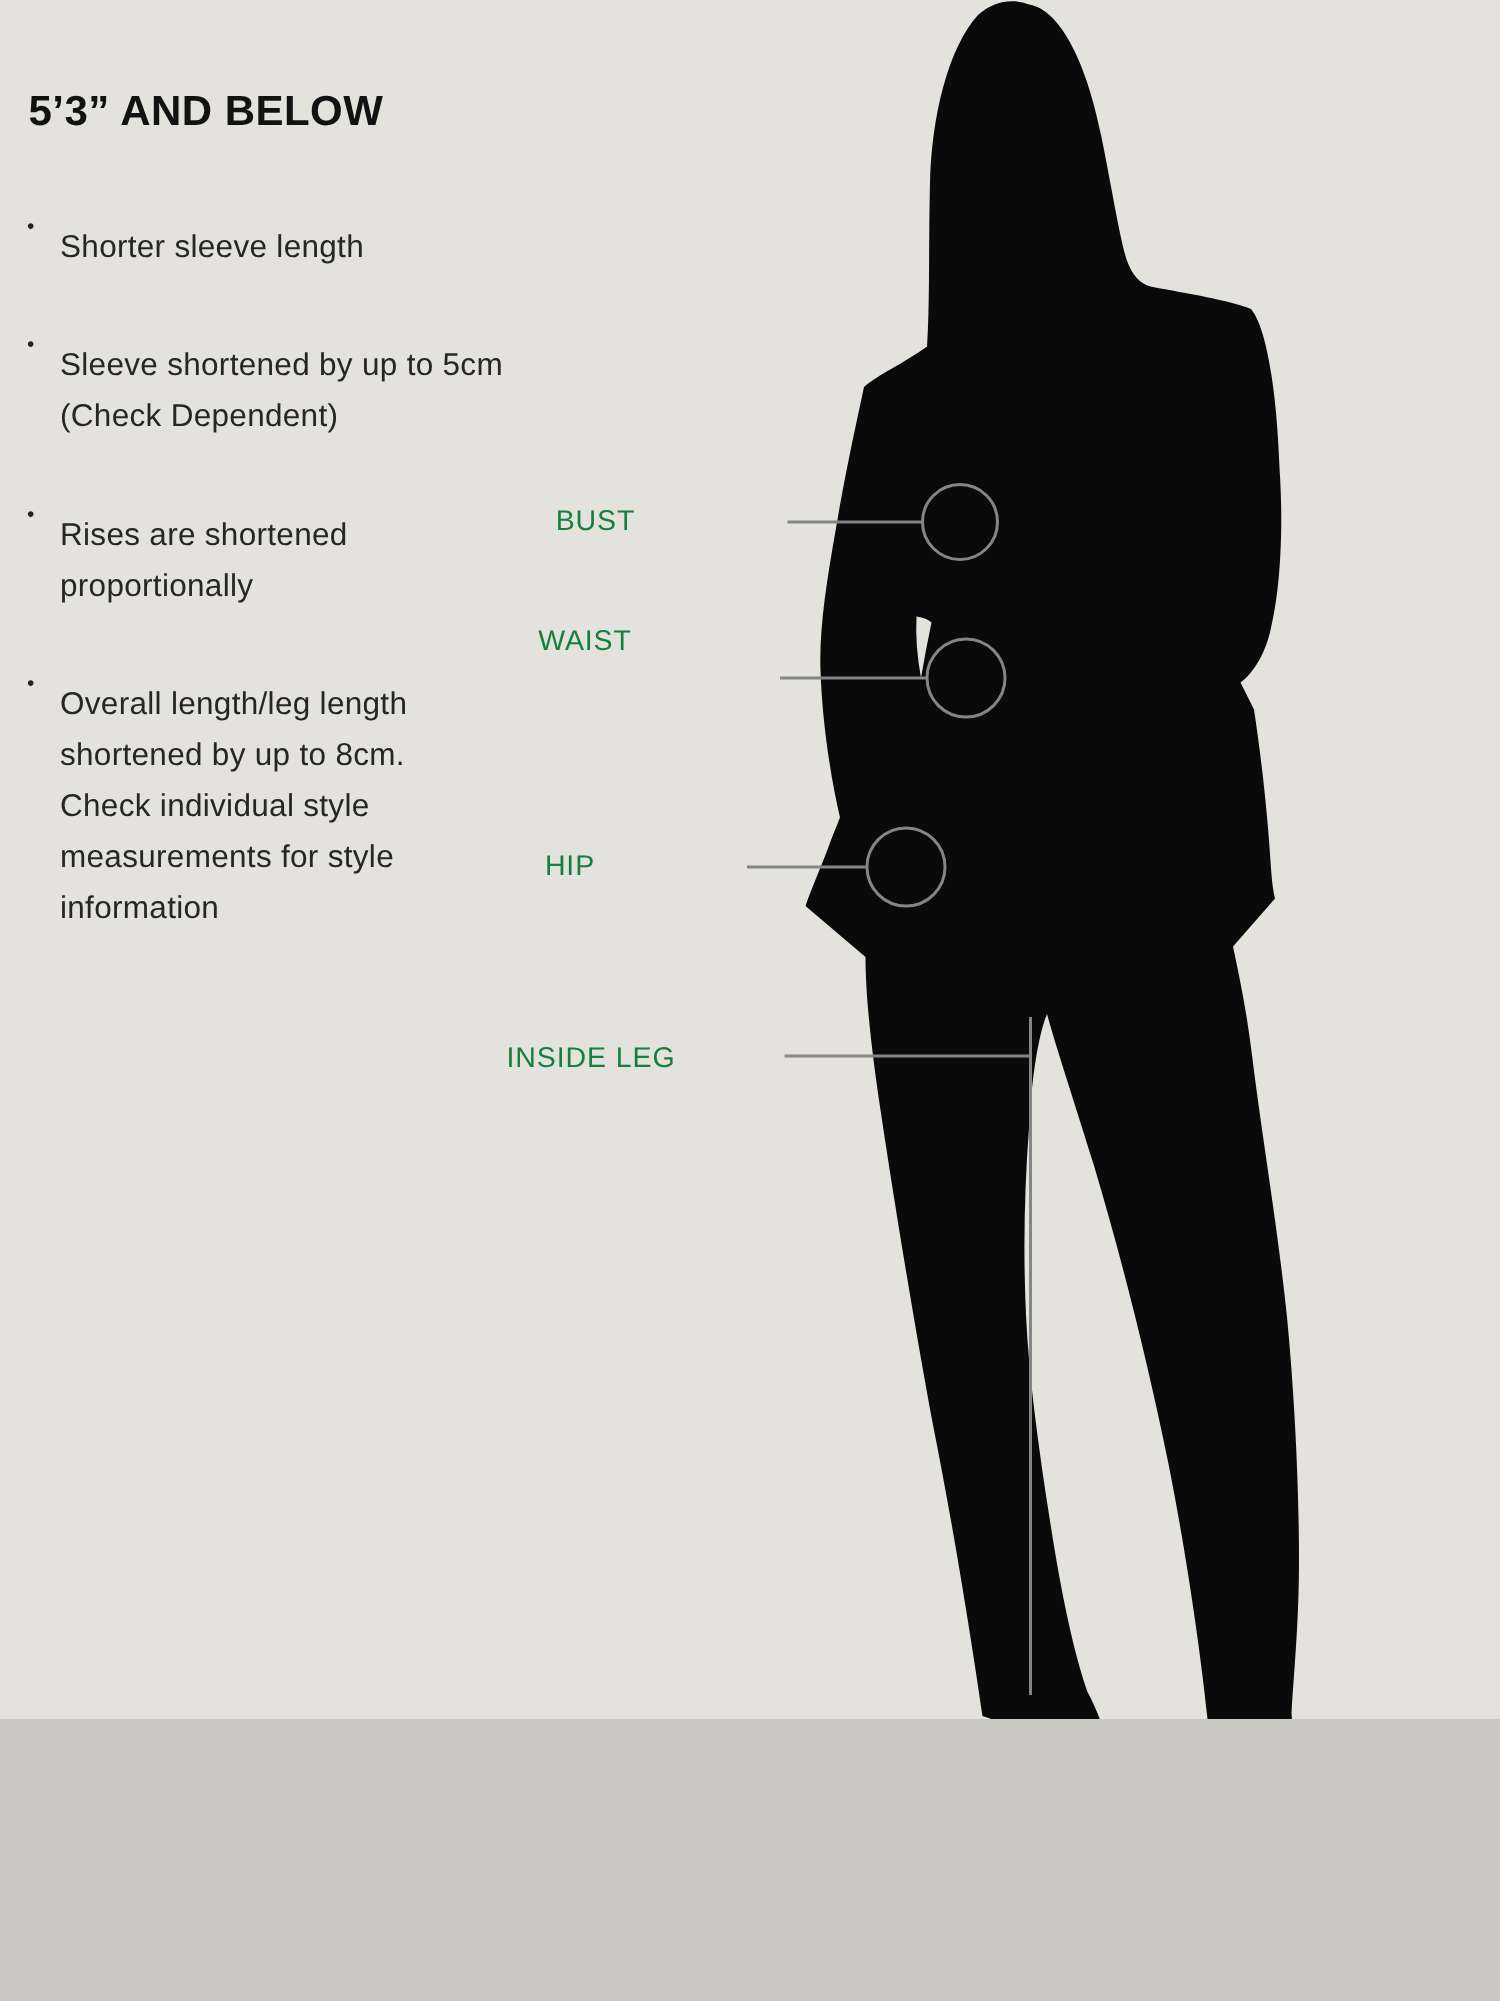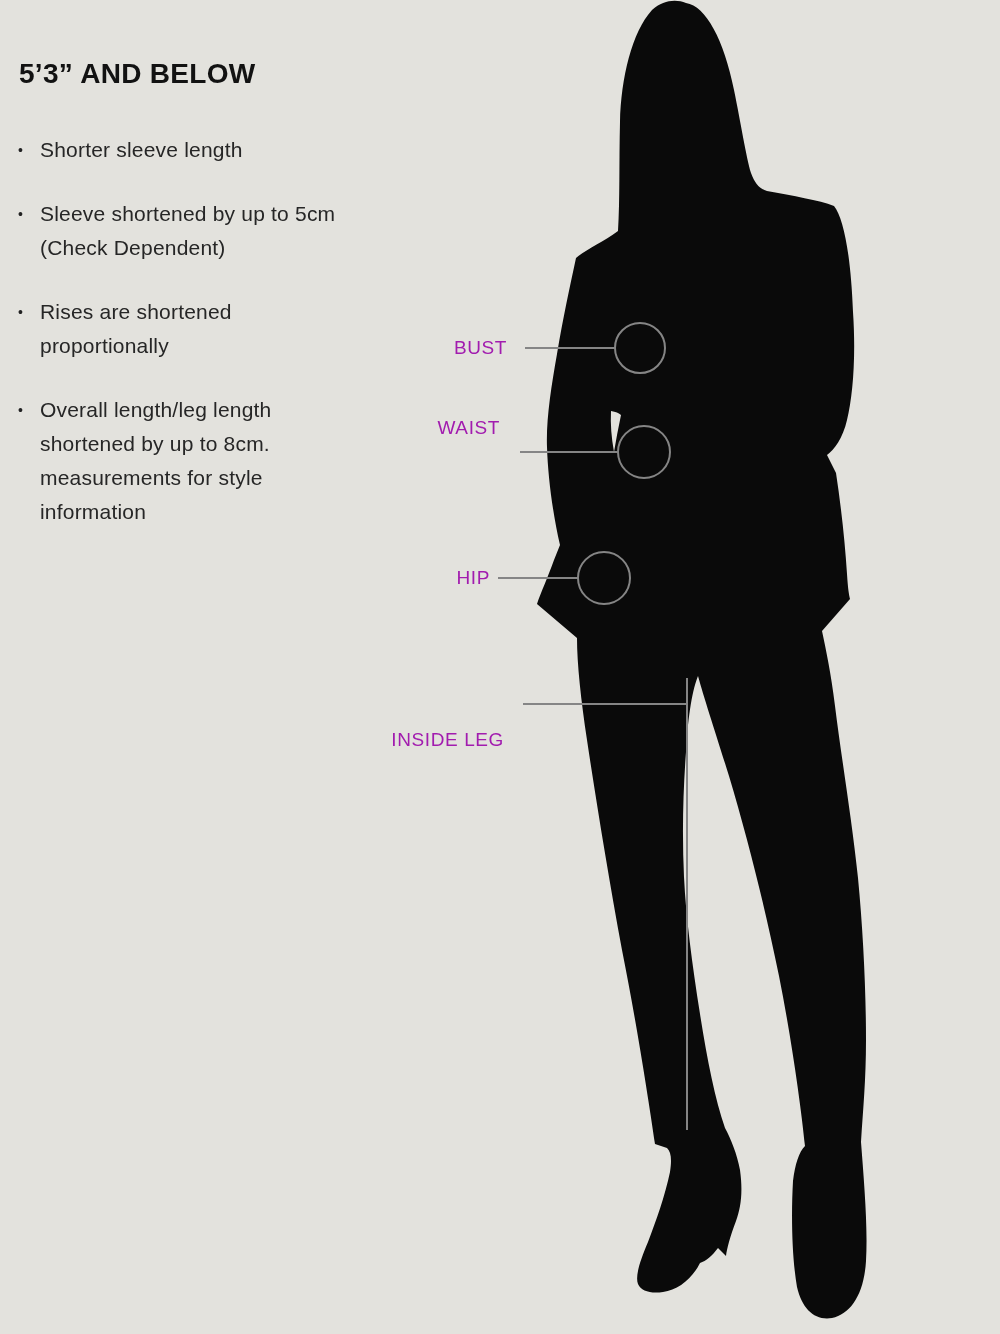--- a/index.html
+++ b/index.html
@@ -1,19 +1,19 @@
 <!DOCTYPE html>
 <html><head>
 <meta charset="utf-8">
 <style>
   html, body { margin: 0; padding: 0; background: #c9c8c4; }
   .canvas {
     position: relative;
     width: 1000px;
-    height: 1334px;
+    height: 1146px;
     background: #e3e2dd;
     overflow: hidden;
     font-family: "Liberation Sans", sans-serif;
     -webkit-font-smoothing: antialiased;
   }
   .figure-svg {
     position: absolute;
     left: 0; top: 0;
     width: 1000px; height: 1334px;
     display: block;
@@ -43,35 +43,36 @@
     width: 22px;
     font-size: 14px;
     line-height: 34px;
     color: #222;
   }
   .bullet-lines {
     font-size: 21px;
     line-height: 34px;
     letter-spacing: .2px;
     color: #262626;
+    margin-top: 15px;
   }
   .m-label {
     position: absolute;
     width: 220px;
-    text-align: right;
+    text-align: center;
     font-size: 19px;
     line-height: 28px;
     letter-spacing: .6px;
-    color: #a21caf;
+    color: #15803d;
     white-space: nowrap;
   }
   .m-label.bust       { left: 287px; top: 334px; }
   .m-label.waist      { left: 280px; top: 414px; }
   .m-label.hip        { left: 270px; top: 564px; }
-  .m-label.inside-leg { left: 284px; top: 726px; }
+  .m-label.inside-leg { left: 284px; top: 692px; }
 </style>
 </head>
 <body>
 
 <div class="canvas">
 
   <svg class="figure-svg" viewBox="0 0 1000 1334" xmlns="http://www.w3.org/2000/svg">
 
     <path fill="#0a0a0a" d="
       M 686 3
@@ -163,20 +164,21 @@
       <div class="bullet-lines">
         <div>Rises are shortened</div>
         <div>proportionally</div>
       </div>
     </div>
     <div class="bullet">
       <span class="bullet-dot">•</span>
       <div class="bullet-lines">
         <div>Overall length/leg length</div>
         <div>shortened by up to 8cm.</div>
+        <div>Check individual style</div>
         <div>measurements for style</div>
         <div>information</div>
       </div>
     </div>
   </div>
 
   <div class="m-label bust">BUST</div>
   <div class="m-label waist">WAIST</div>
   <div class="m-label hip">HIP</div>
   <div class="m-label inside-leg">INSIDE LEG</div>

